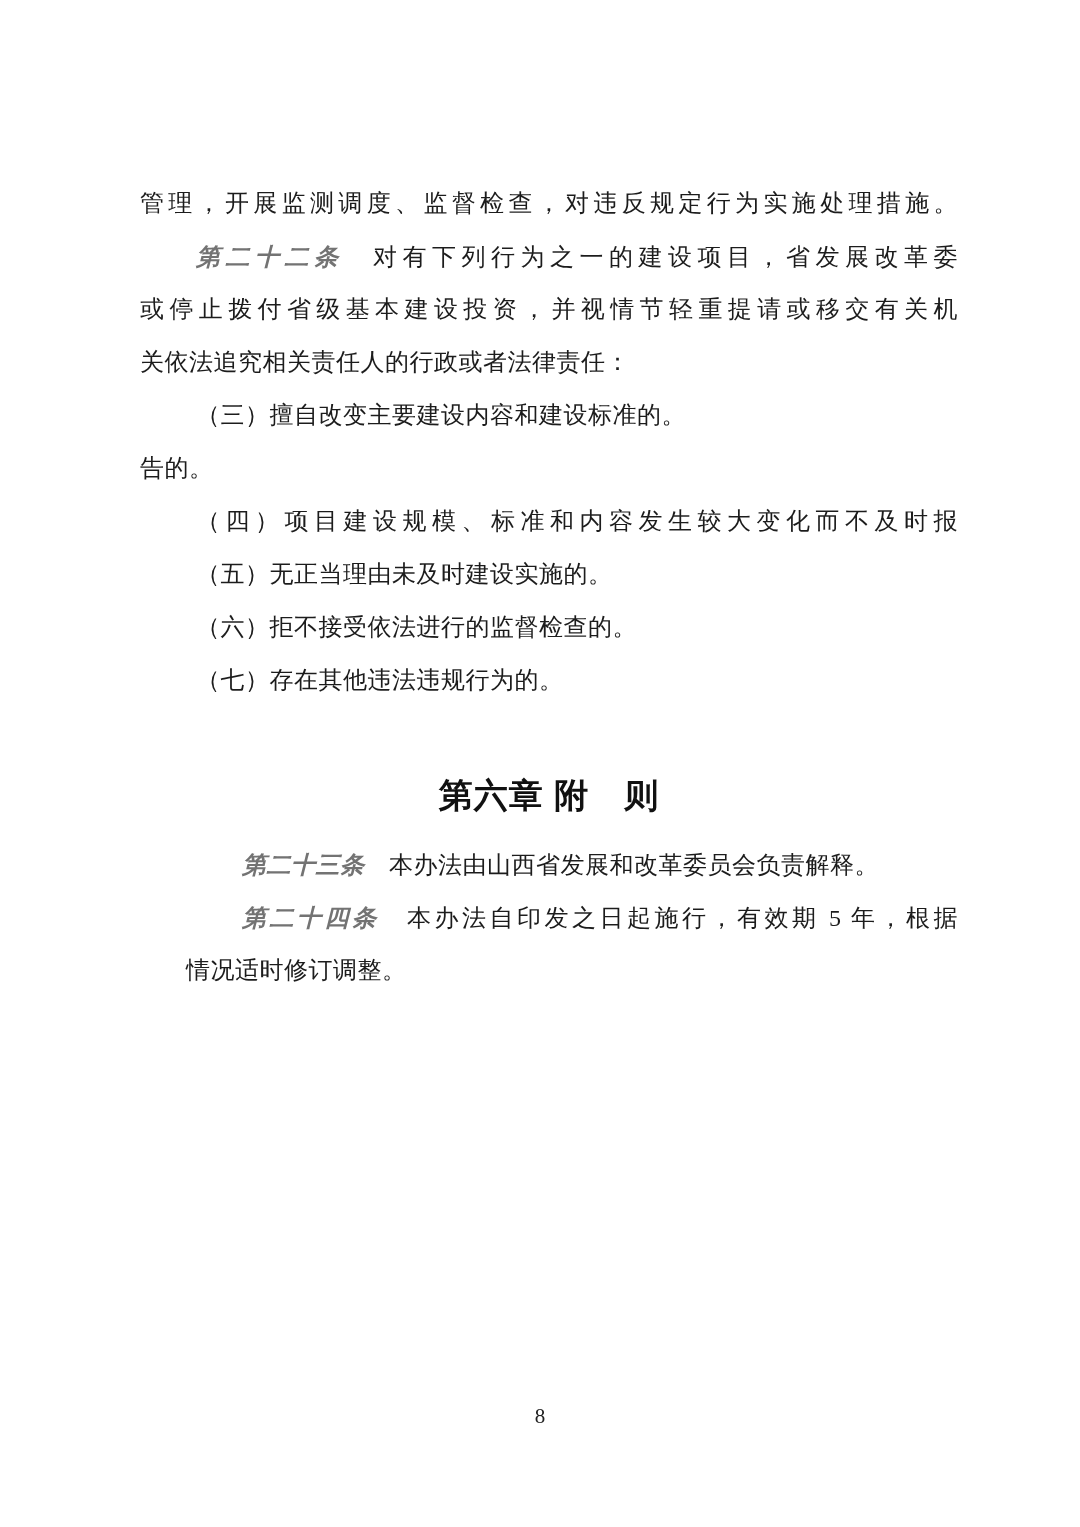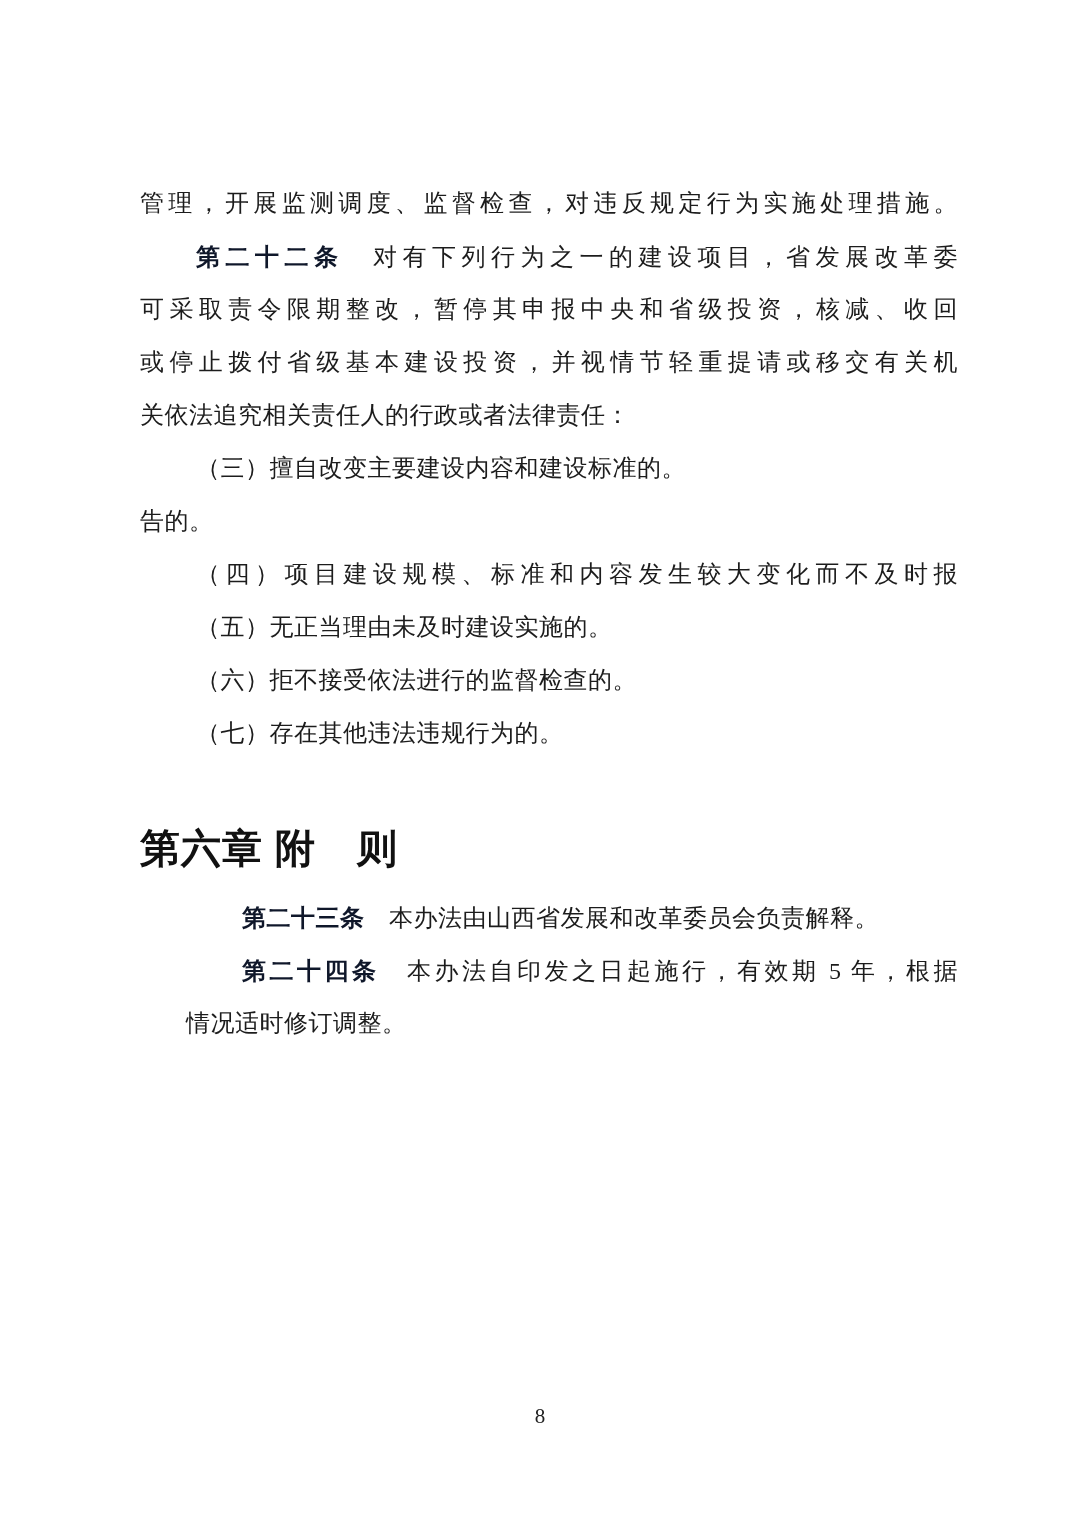--- a/index.html
+++ b/index.html
@@ -35,29 +35,31 @@
     text-align: justify;
     text-align-last: justify;
     text-justify: inter-character;
   }
   .line.indent {
     text-indent: 56px;
   }
   .lead {
     font-weight: 700;
     font-family: "Liberation Sans", sans-serif;
-    color: #0f172a;
+    color: #737373;
+    font-style: italic;
   }
   .chapter-heading {
     margin-top: 62px;
-    font-size: 40px;
+    font-size: 34px;
     line-height: 53px;
     height: 53px;
     font-weight: 700;
     font-family: "Liberation Sans", sans-serif;
+    text-align: center;
     color: #111111;
     letter-spacing: 1px;
   }
   .closing {
     margin-top: 16px;
     margin-left: 46px;
   }
   .page-number {
     position: absolute;
     top: 1404px;
@@ -76,23 +78,20 @@
   <div class="content">
 
     <div class="line justify">
       <span>管理，开展监测调度、监督检查，对违反规定行为实施处理措施。</span>
     </div>
 
     <div class="line justify indent">
       <span class="lead">第二十二条</span><span>　对有下列行为之一的建设项目，省发展改革委</span>
     </div>
 
-    <div class="line justify">
-      <span>可采取责令限期整改，暂停其申报中央和省级投资，核减、收回</span>
-    </div>
 
     <div class="line justify">
       <span>或停止拨付省级基本建设投资，并视情节轻重提请或移交有关机</span>
     </div>
 
     <div class="line">
       <span>关依法追究相关责任人的行政或者法律责任：</span>
     </div>
 
 

